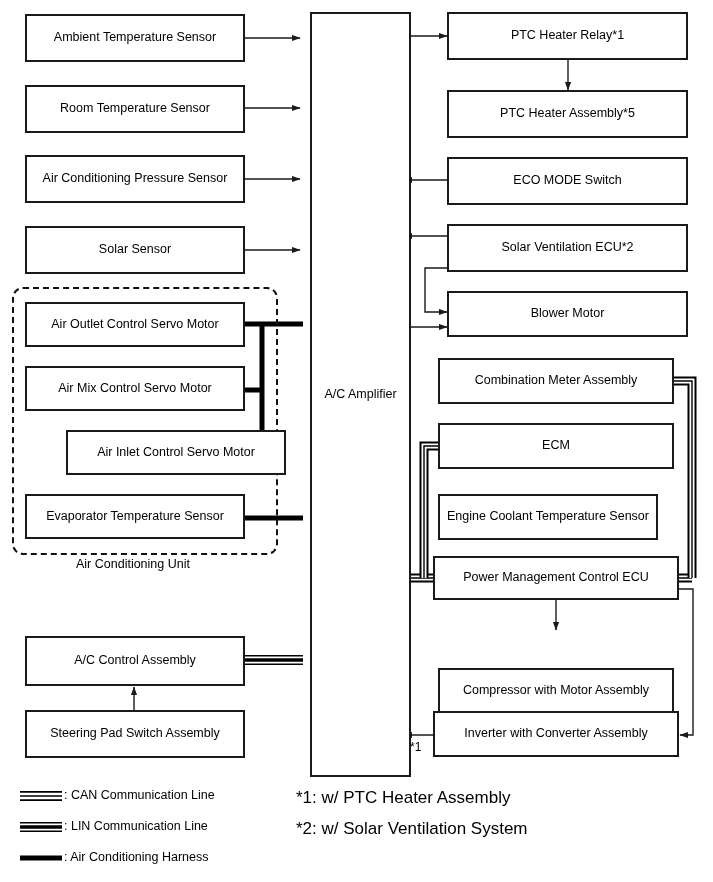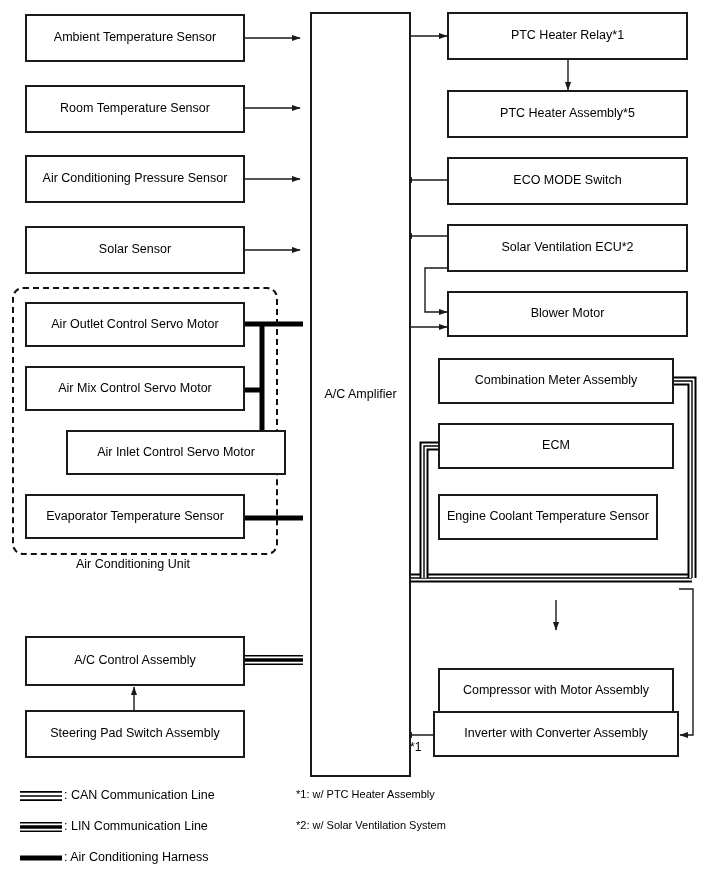--- a/index.html
+++ b/index.html
@@ -4,21 +4,21 @@
 <style>
   html,body{margin:0;padding:0;background:#ffffff;}
   body{font-family:"Liberation Sans","DejaVu Sans",sans-serif;color:#000;}
   #canvas{position:relative;width:713px;height:882px;overflow:hidden;background:#fff;}
   .box{position:absolute;box-sizing:border-box;border:2px solid #1a1a1a;background:#fff;
        display:flex;align-items:center;justify-content:center;text-align:right;
        font-size:12.5px;line-height:1.25;padding:0 5px;}
   .box.amp{justify-content:center;}
   .dashbox{position:absolute;box-sizing:border-box;border:2px dashed #111;border-radius:11px;background:transparent;}
   .caption{position:absolute;font-size:12.5px;white-space:nowrap;}
-  .note{position:absolute;font-size:11px;white-space:nowrap;}
+  .note{position:absolute;font-size:17px;white-space:nowrap;}
   .legend-label{position:absolute;font-size:12.5px;white-space:nowrap;}
   svg.wires{position:absolute;left:0;top:0;width:713px;height:882px;overflow:visible;}
   .thin{stroke:#1a1a1a;stroke-width:1.4;fill:none;}
   .harness{stroke:#000;stroke-width:5;fill:none;stroke-linecap:butt;}
   .canOuter{stroke:#000;stroke-width:9;fill:none;stroke-linejoin:miter;}
   .canInner{stroke:#fff;stroke-width:5;fill:none;stroke-linejoin:miter;}
   .canMid{stroke:#000;stroke-width:1.4;fill:none;stroke-linejoin:miter;}
   .linOuter{stroke:#000;stroke-width:10;fill:none;}
   .linGap{stroke:#fff;stroke-width:7.2;fill:none;}
   .linCore{stroke:#000;stroke-width:3.6;fill:none;}
@@ -160,20 +160,23 @@
 
   <div class="box" style="left:438px;top:358px;width:236px;height:46px;">
     <span>Combination Meter Assembly</span>
   </div>
   <div class="box" style="left:438px;top:423px;width:236px;height:46px;">
     <span>ECM</span>
   </div>
   <div class="box" style="left:438px;top:494px;width:220px;height:46px;">
     <span>Engine Coolant Temperature Sensor</span>
   </div>
+  <div class="box" style="left:433px;top:556px;width:246px;height:44px;">
+    <span>Power Management Control ECU</span>
+  </div>
   <div class="box" style="left:438px;top:668px;width:236px;height:46px;">
     <span>Compressor with Motor Assembly</span>
   </div>
   <div class="box" style="left:433px;top:711px;width:246px;height:46px;">
     <span>Inverter with Converter Assembly</span>
   </div>
 
   <div class="note" style="left:410px;top:740px;font-size:12px;">*1</div>
 
   <div class="legend-label" style="left:64px;top:788px;">: CAN Communication Line</div>

